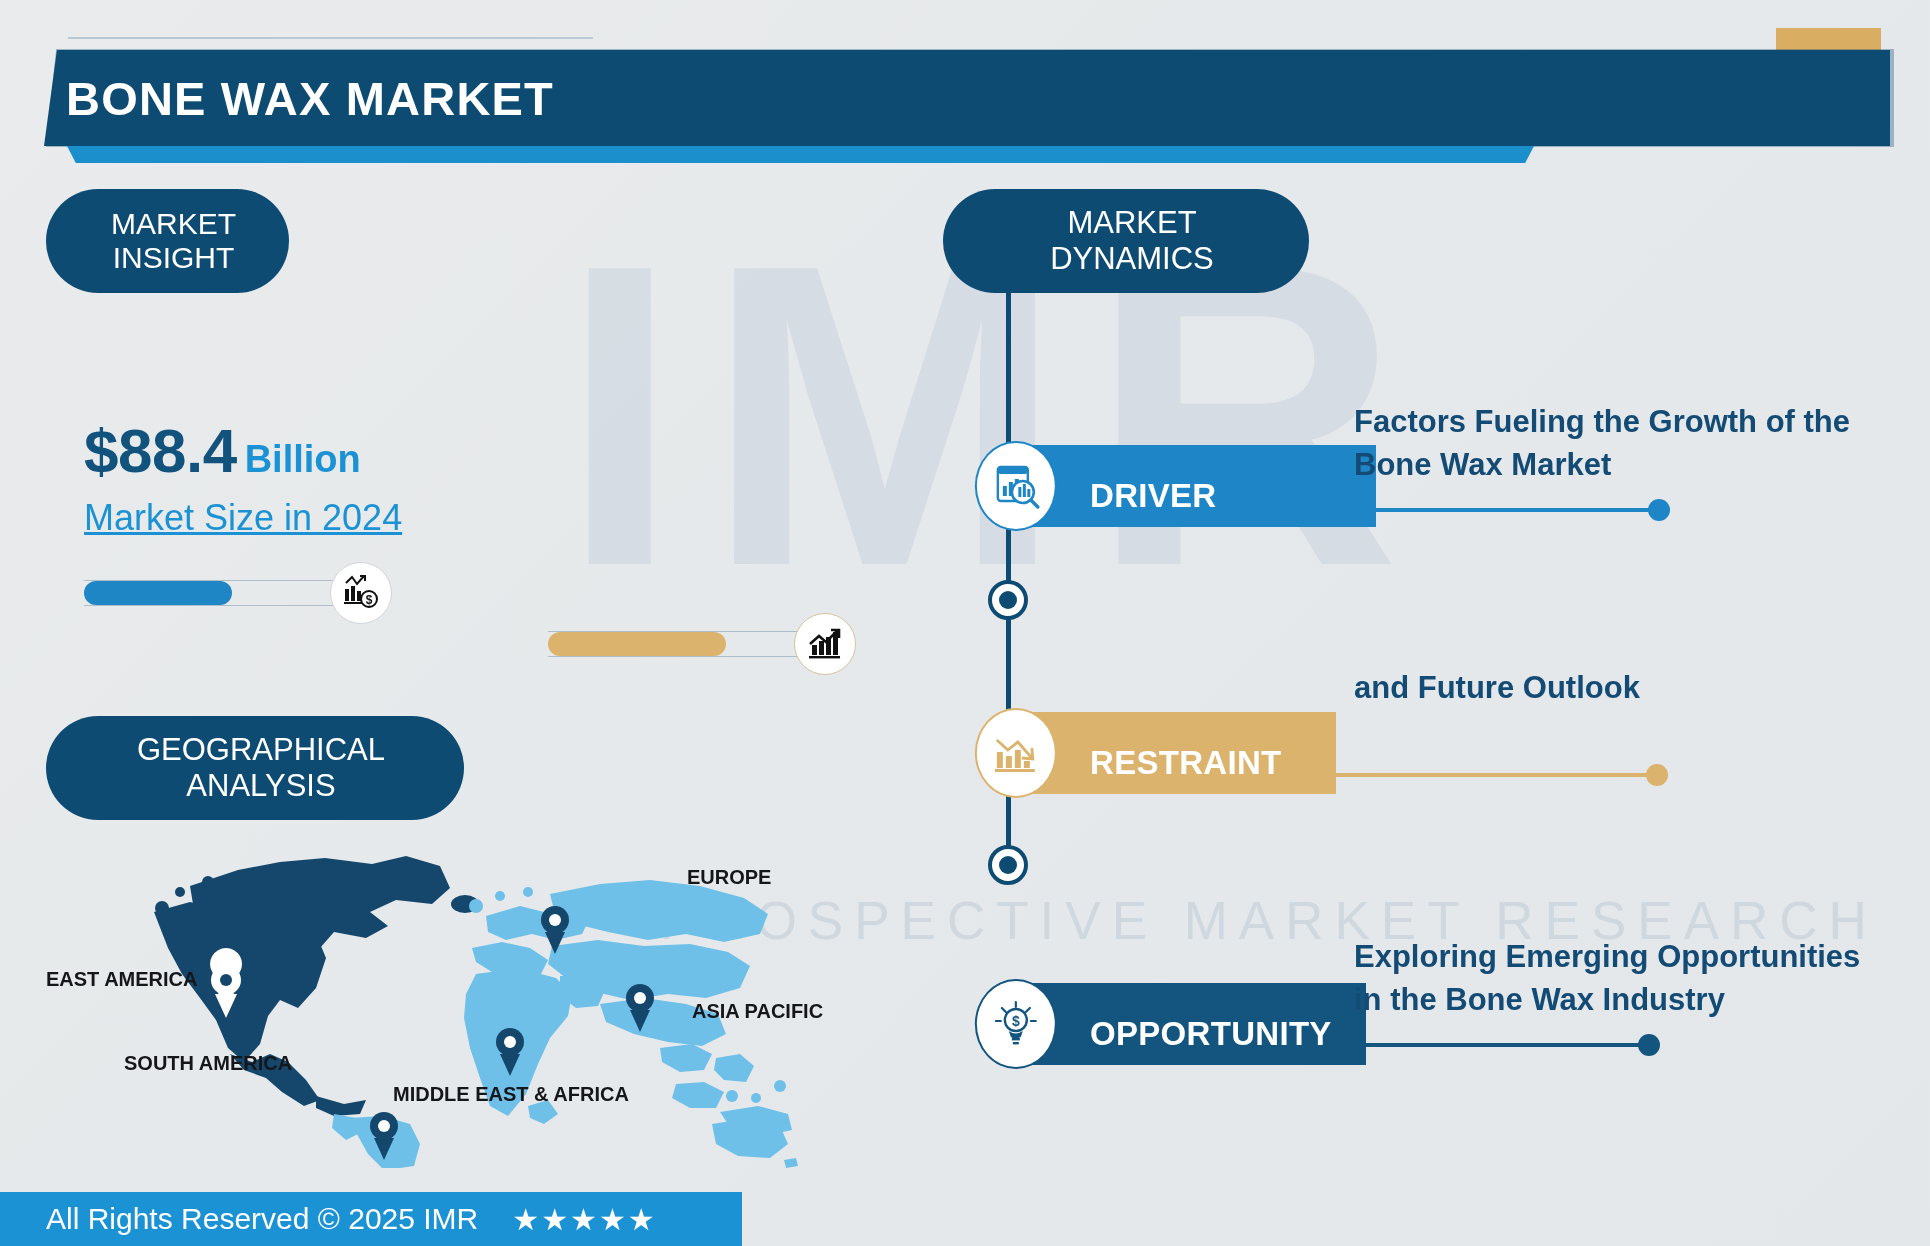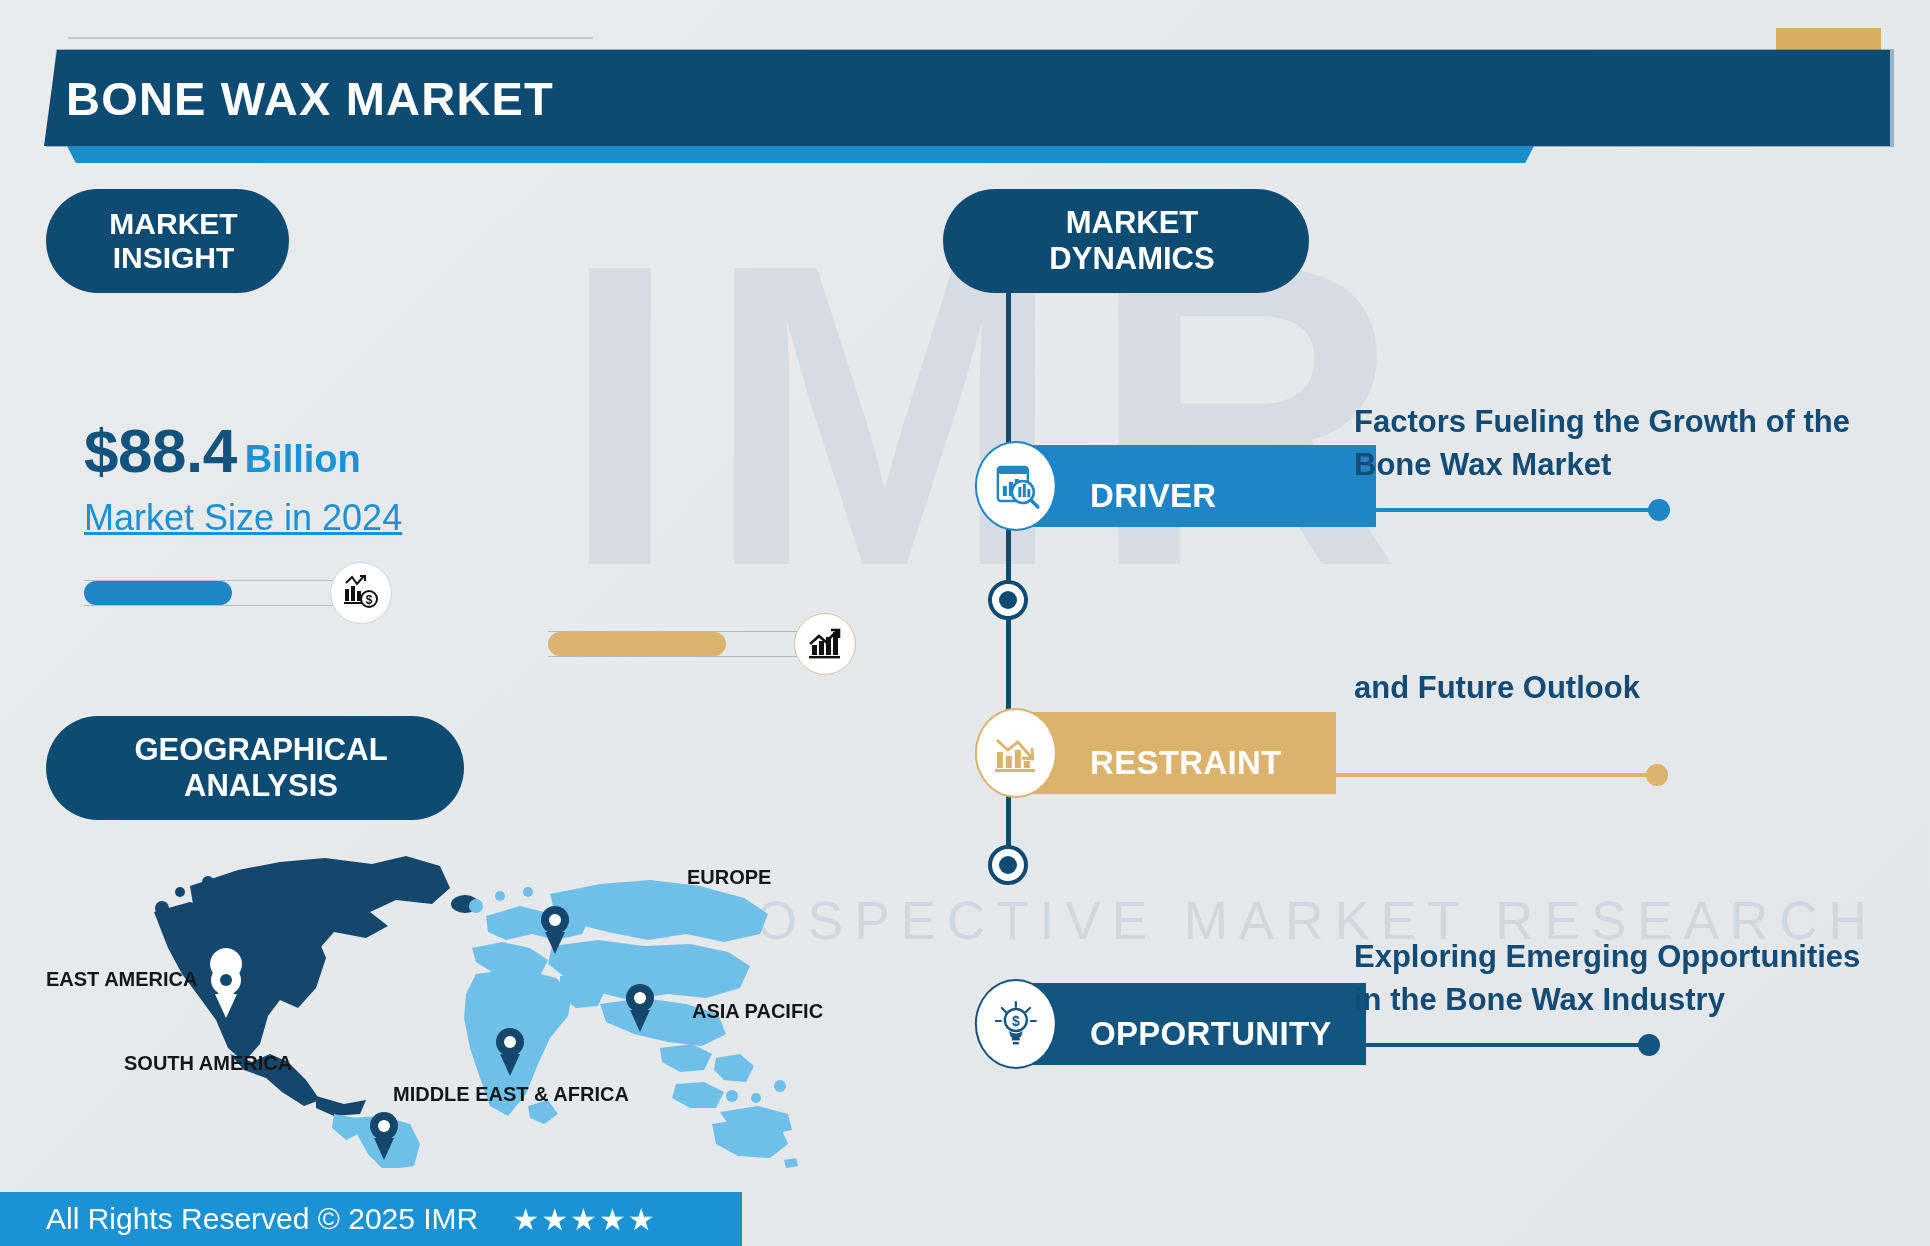--- a/index.html
+++ b/index.html
@@ -95,21 +95,21 @@
     background: #0e4b72;
     border-radius: 56px;
     display: flex;
     flex-direction: column;
     align-items: center;
     justify-content: center;
     color: #fff;
     text-align: center;
     line-height: 1.15;
   }
-  .pill span { display: block; font-weight: 700; margin-left: 12px; }
+  .pill span { display: block; font-weight: 400; margin-left: 12px; }
 
   #pill-insight { left: 46px; top: 189px; width: 243px; height: 104px; font-size: 30px; }
   #pill-dynamics { left: 943px; top: 189px; width: 366px; height: 104px; font-size: 31px; }
   #pill-geo { left: 46px; top: 716px; width: 418px; height: 104px; font-size: 31px; }
 
   
   .stat { position: absolute; }
   .stat .big {
     font-size: 62px; font-weight: 700; color: #12537e;
     letter-spacing: -.5px;

